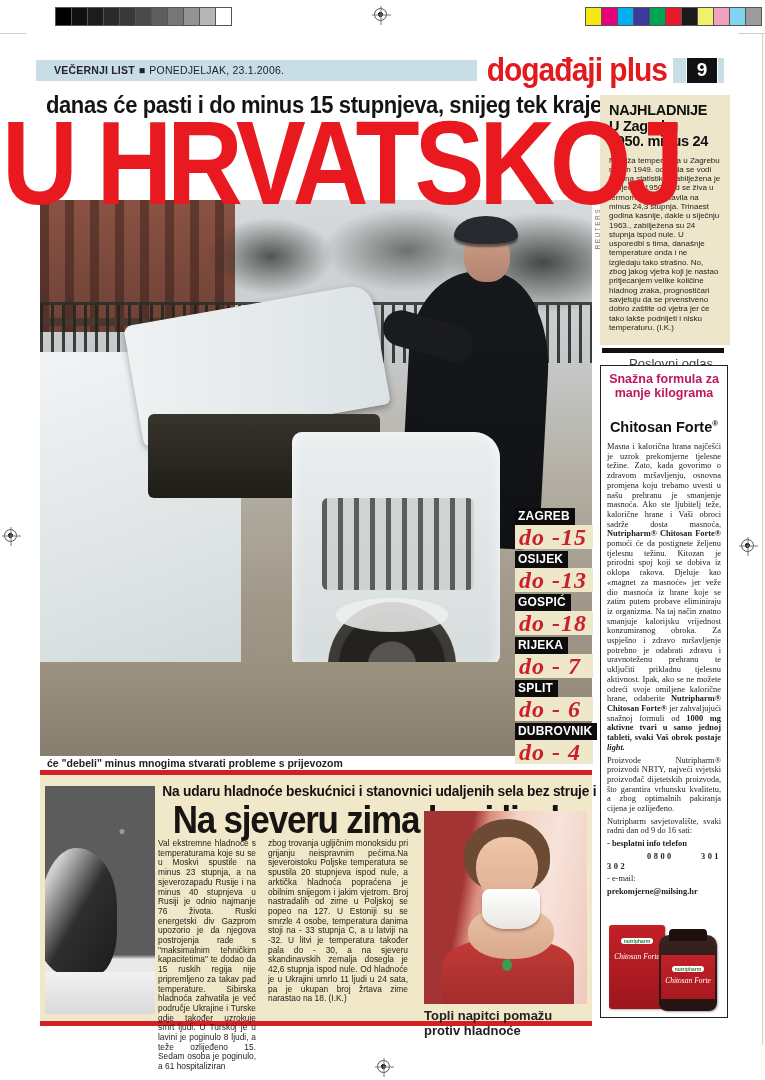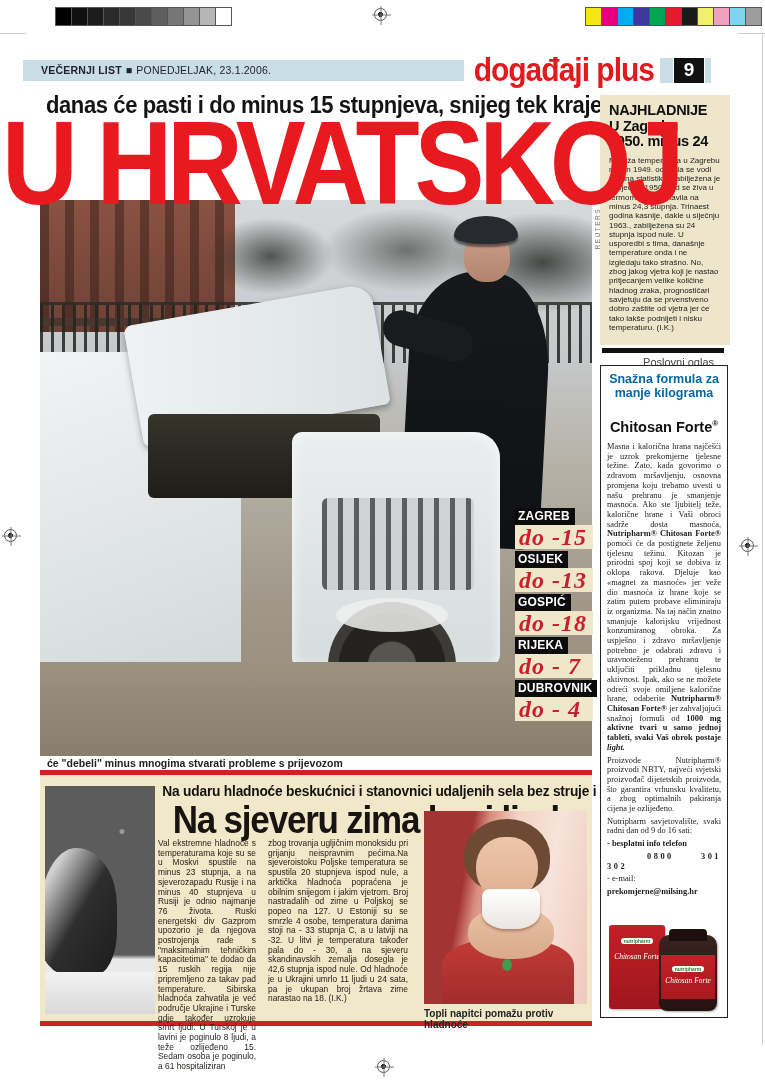--- a/index.html
+++ b/index.html
@@ -11,21 +11,21 @@
   
   .cal-bar{display:flex;gap:1px;background:#555;padding:1px;}
   .cal-cell{width:15px;height:17px;}
   .reg-mark{width:11px;height:11px;border:1px solid #555;border-radius:50%;
             background:radial-gradient(circle,#111 0 2.2px,transparent 2.6px);}
   .reg-mark:before{content:"";position:absolute;left:50%;top:-3px;width:1px;height:19px;background:#777;transform:translateX(-50%);}
   .reg-mark:after{content:"";position:absolute;top:50%;left:-3px;height:1px;width:19px;background:#777;transform:translateY(-50%);}
   .edge-line{background:#cfcfcf;}
 
   
-  .masthead{left:23px;top:56px;width:688px;height:28px;display:flex;align-items:center;}
+  .masthead{left:36px;top:56px;width:688px;height:28px;display:flex;align-items:center;}
   .mast-bar{flex:1;height:21px;background:#c9dde6;display:flex;align-items:center;padding-left:18px;
             font-size:10.5px;color:#223;letter-spacing:.2px;}
   .mast-bar .b{font-weight:bold;}
   .mast-bar span{margin-right:4px;}
   .section-title{color:#e3191e;font-weight:bold;font-size:30px;letter-spacing:-1px;margin:0 6px 0 10px;
                  transform:scaleY(1.08);white-space:nowrap;}
   .mast-seg{width:13px;height:25px;background:#c9dde6;}
   .page-num{width:30px;height:25px;background:#111;color:#fff;font-weight:bold;font-size:19px;
             display:flex;align-items:center;justify-content:center;margin:0 1px;}
 
@@ -108,32 +108,32 @@
       border-radius:50% 50% 42% 46%;}
   .girl-face{position:absolute;left:52px;top:26px;width:62px;height:64px;background:linear-gradient(#edc6a9,#dfae92);
       border-radius:46% 46% 50% 50%;}
   .girl-cup{position:absolute;left:58px;top:78px;width:58px;height:40px;background:linear-gradient(#ffffff,#e8e6e2);
       border-radius:8px 8px 42% 42%;box-shadow:0 2px 3px rgba(90,40,30,.4);}
   .girl-hands{position:absolute;left:44px;top:96px;width:86px;height:52px;background:linear-gradient(#e9c2a4,#d9a98c);
       border-radius:46%;}
   .girl-torso{position:absolute;left:18px;top:128px;width:132px;height:66px;background:linear-gradient(#c33b36,#a32c2c);
       border-radius:40% 40% 0 0;}
   .girl-pendant{position:absolute;left:78px;top:148px;width:10px;height:12px;background:#3f9c4e;border-radius:50%;}
-  .girl-caption{position:absolute;left:384px;top:233px;font-size:10px;font-weight:bold;color:#222;}
+  .girl-caption{position:absolute;left:384px;top:233px;font-size:13px;font-weight:bold;color:#222;}
 
   
   .side-box{left:600px;top:95px;width:130px;height:250px;background:#eee6cb;padding:8px 9px;
       box-sizing:border-box;overflow:hidden;}
   .side-title{font-size:14.5px;line-height:15.5px;font-weight:bold;letter-spacing:-.3px;color:#111;}
   .side-body{margin-top:6px;font-size:8px;line-height:9.3px;color:#222;text-align:left;}
   .black-divider{left:602px;top:348px;width:122px;height:5px;background:#111;}
-  .ad-label{left:588px;top:356px;width:126px;text-align:right;font-size:11px;color:#444;}
+  .ad-label{left:608px;top:356px;width:126px;text-align:center;font-size:13px;color:#444;}
   .ad-box{left:600px;top:365px;width:128px;height:653px;background:#fff;border:1px solid #222;
       box-sizing:border-box;padding:6px 6px 0 6px;overflow:hidden;font-family:"Liberation Serif",serif;}
-  .ad-title-red{color:#0369a1;font-weight:bold;font-size:12.5px;line-height:14px;text-align:center;
+  .ad-title-red{color:#be185d;font-weight:bold;font-size:12.5px;line-height:14px;text-align:center;
       font-family:"Liberation Sans",sans-serif;}
   .ad-title-black{color:#111;font-weight:bold;font-size:14.5px;text-align:center;margin-top:19px;
       font-family:"Liberation Sans",sans-serif;}
   .ad-title-black sup{font-size:8px;}
   .ad-body{margin-top:7px;}
   .ad-p{margin:0 0 3px 0;font-size:8.4px;line-height:9.7px;text-align:justify;color:#1c1c1c;}
   .ad-p .b{font-weight:bold;}
   .ad-p .i{font-style:italic;}
   .ad-p .sp{letter-spacing:2.5px;margin-left:40px;}
   .ad-product{position:absolute;left:6px;bottom:4px;width:114px;height:92px;background:#fff;}
@@ -223,20 +223,21 @@
     <div class="abs ph-wheel-frost"></div>
     <div class="abs ph-ground"></div>
   </div>
   <div class="abs photo-credit">REUTERS</div>
 
   <div class="abs temps">
       <div><div class="temp-city">ZAGREB</div><div class="temp-value">do -15</div></div>
       <div><div class="temp-city">OSIJEK</div><div class="temp-value">do -13</div></div>
       <div><div class="temp-city">GOSPIĆ</div><div class="temp-value">do -18</div></div>
       <div><div class="temp-city">RIJEKA</div><div class="temp-value">do - 7</div></div>
+      <div><div class="temp-city">SPLIT</div><div class="temp-value">do - 6</div></div>
       <div><div class="temp-city">DUBROVNIK</div><div class="temp-value">do - 4</div></div>
     </div>
 
   <div class="abs lead-caption">će "debeli" minus mnogima stvarati probleme s prijevozom</div>
   <div class="abs red-rule-top"></div>
 
   <div class="abs bottom-sec">
     <div class="bw-photo">
       <div class="bw-figure"></div>
       <div class="bw-snow"></div>

